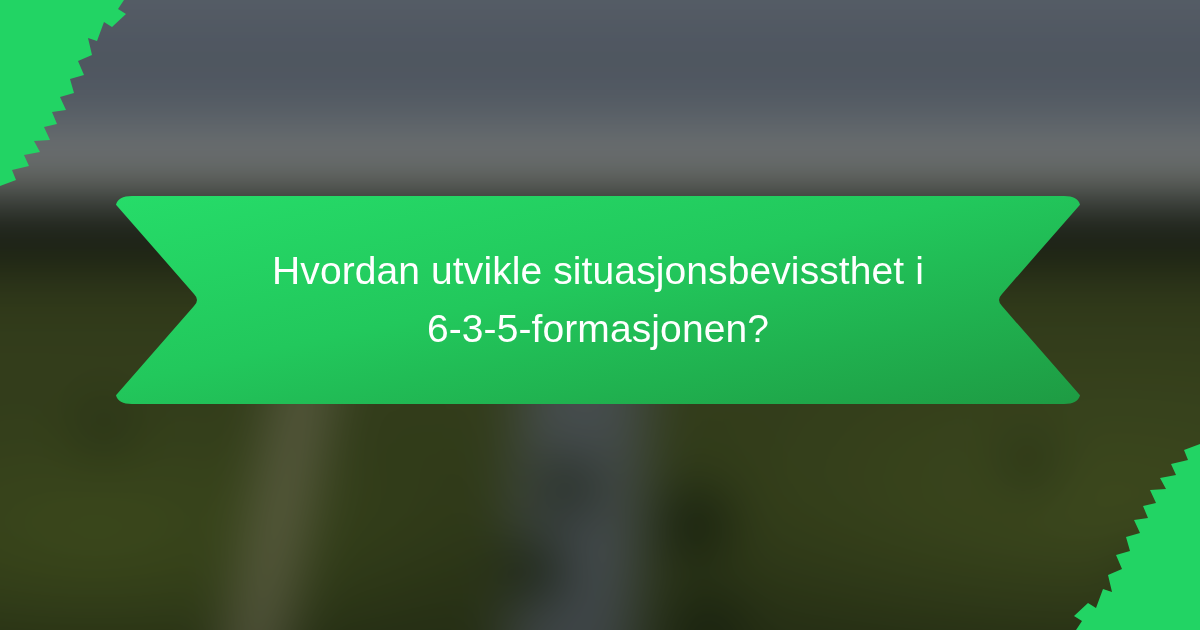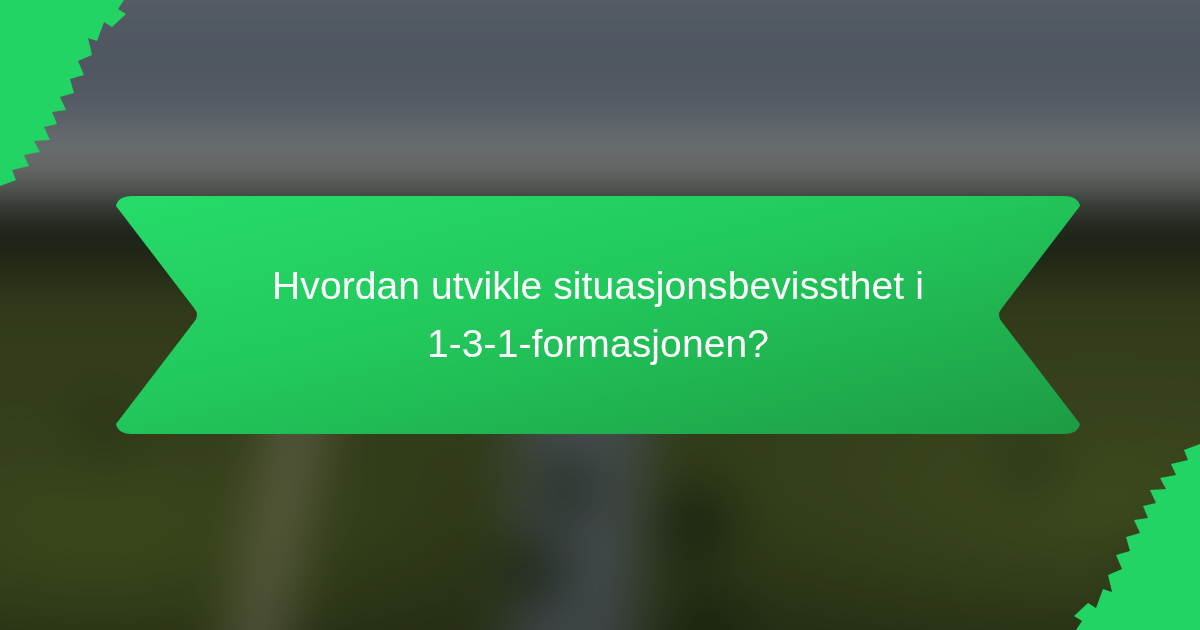--- a/index.html
+++ b/index.html
@@ -137,21 +137,21 @@
     width: 135px; height: 200px;
   }
   .torn svg { display: block; width: 100%; height: 100%; }
 
   
   .ribbon {
     position: absolute;
     left: 106px;
     top: 196px;
     width: 984px;
-    height: 238px;
+    height: 208px;
   }
   .ribbon-shape {
     position: absolute;
     inset: 0;
     width: 100%;
     height: 100%;
     display: block;
   }
   .ribbon-text {
     position: absolute;
@@ -237,17 +237,17 @@
                L974,228
                Q972,238 958,238
                L26,238
                Q12,238 10,228
                L88,126
                Q94,119 88,112
                Z"></path>
     </svg>
     <div class="ribbon-text">
       <div class="ribbon-line">Hvordan utvikle situasjonsbevissthet i</div>
-      <div class="ribbon-line">1-3-1-formasjonen?</div>
+      <div class="ribbon-line">6-3-5-formasjonen?</div>
     </div>
   </div>
 
 </div>
 
 </body></html>

